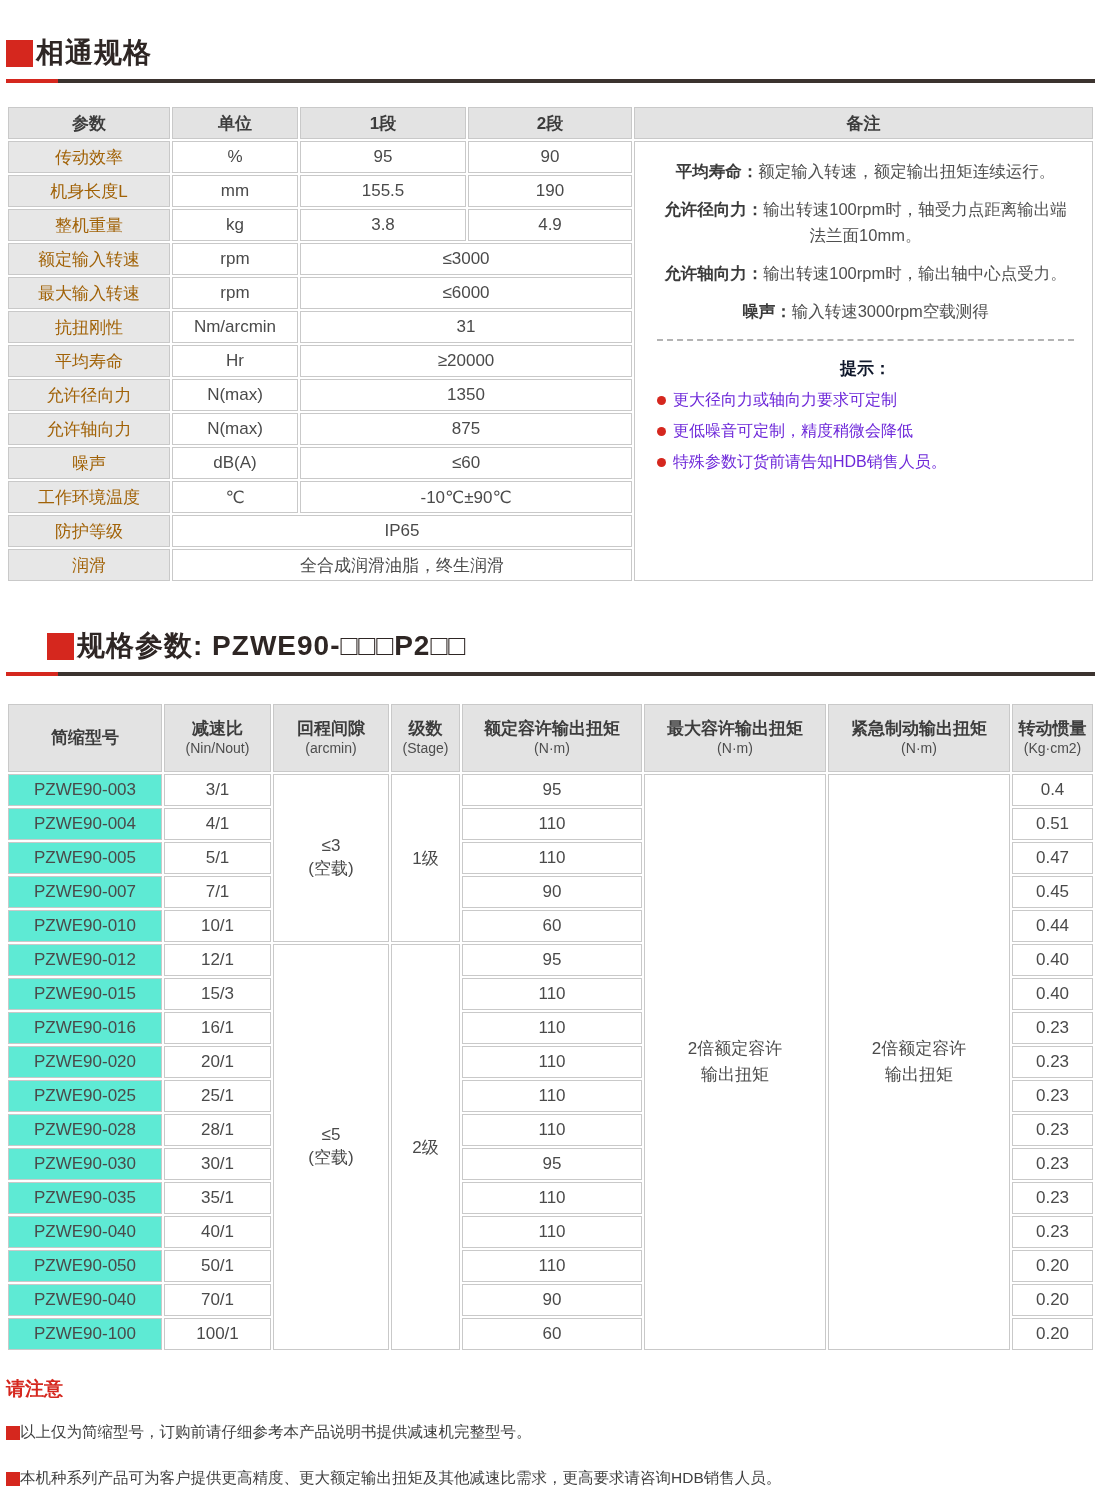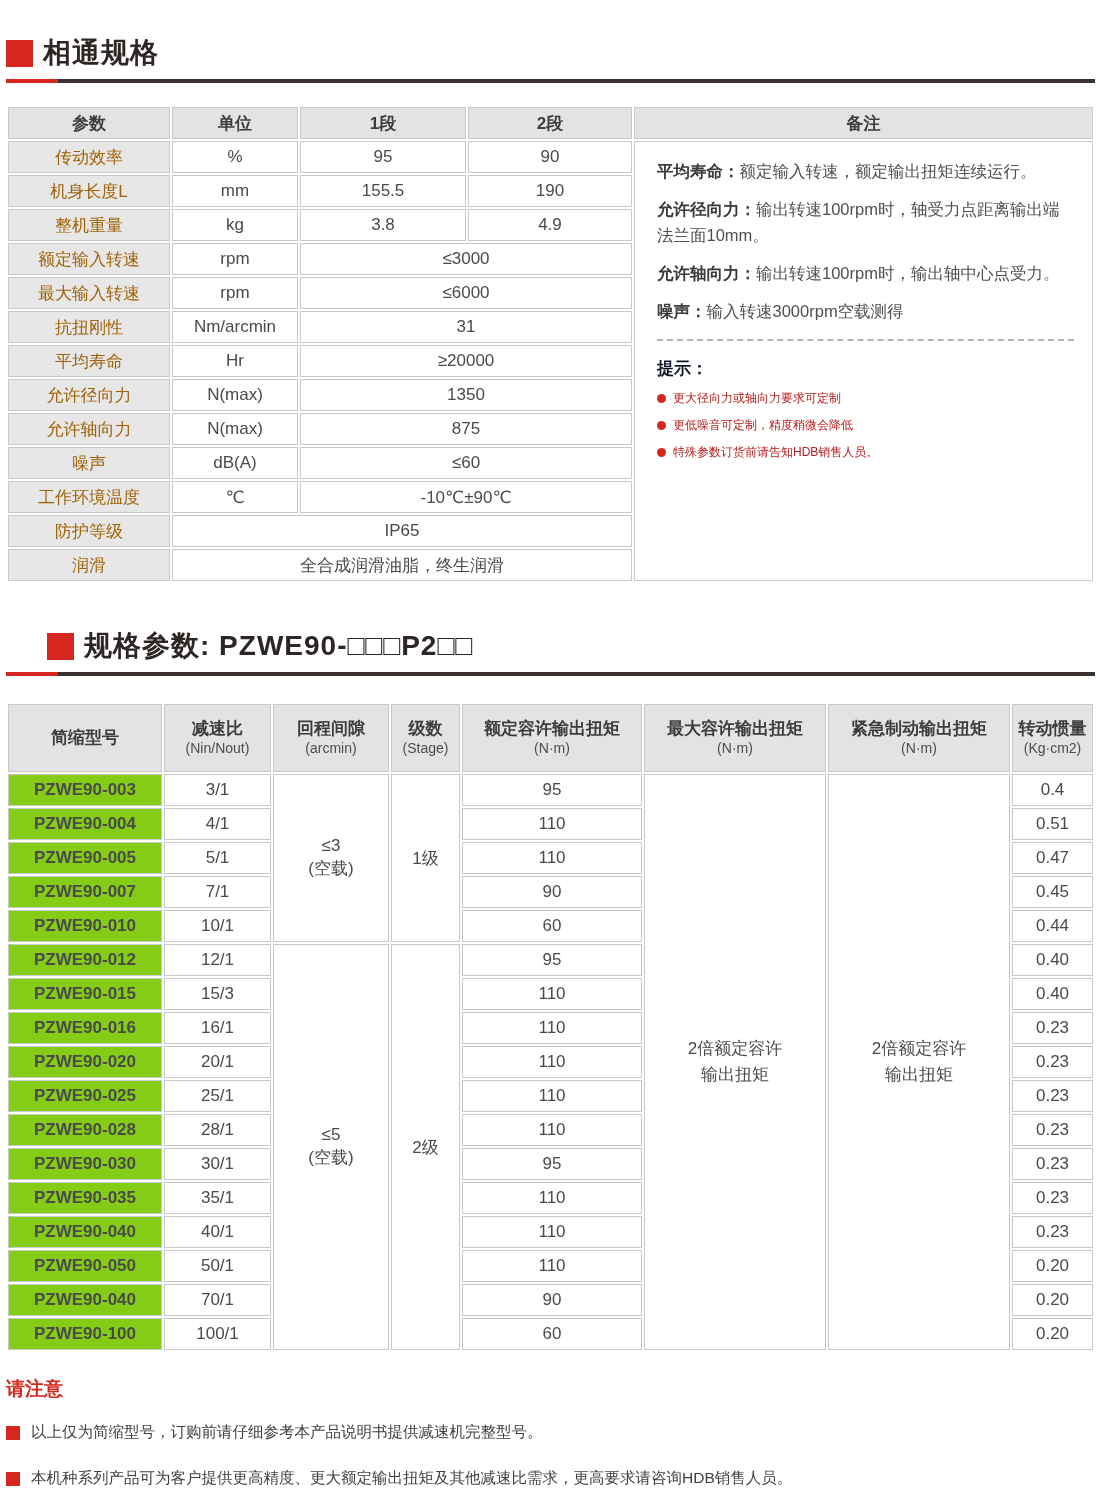--- a/index.html
+++ b/index.html
@@ -6,61 +6,61 @@
   :root { --red:#d5271e; --dark:#2e2624; --border:#c9c9c9; --cellgray:#e3e3e3; --txt:#4a4a4a; }
   html,body { background:#fff; }
   body {
     width:1120px; height:1508px; overflow:hidden;
     font-family:"Liberation Sans","DejaVu Sans",sans-serif;
     color:var(--txt);
   }
   .page { padding:34px 25px 0 6px; }
 
   
-  .sec-head { display:flex; align-items:center; gap:10px; }
+  .sec-head { display:flex; align-items:center; gap:3px; }
   .red-sq { width:27px; height:27px; background:var(--red); flex:none; }
   .sec-title-text { font-size:28px; font-weight:bold; color:var(--dark); letter-spacing:1px; }
   .rule { position:relative; height:4px; background:#3b332f; margin-top:7px; }
   .rule .rule-red { position:absolute; left:0; top:0; width:52px; height:4px; background:var(--red); }
 
   
   table { border-collapse:separate; border-spacing:2px; table-layout:fixed; width:100%; }
   td,th {
     border:1px solid var(--border); text-align:center; vertical-align:middle;
     font-size:17px; height:32px; padding:0 4px; color:var(--txt);
   }
   th { background:var(--cellgray); font-weight:bold; color:#3c3c3c; }
 
   .t1 { margin-top:22px; }
   .t1 .c-param { background:#e7e7e7; font-weight:normal; color:#a16207;text-align:center; }
 
   
-  .notes-cell { text-align:left; vertical-align:top; padding:16px 18px 0 22px; background:#fff; }
+  .notes-cell { text-align:center; vertical-align:top; padding:16px 18px 0 22px; background:#fff; }
   .note { font-size:16.5px; line-height:1.62; margin-bottom:11px; color:#4f4f4f; }
   .note b { color:#3a3a3a; }
   .dash-sep { border-top:2px dashed #b3b3b3; margin:14px 0 16px 0; }
   .tips-title { font-size:17px; font-weight:bold; color:#0f172a; margin-bottom:10px; }
-  .tip { display:flex; align-items:center; gap:7px; font-size:12px; margin-bottom:10px; color:#b91c1c; }
+  .tip { display:flex; align-items:center; gap:7px; font-size:16px; margin-bottom:10px; color:#6d28d9; }
   .dot { width:9px; height:9px; border-radius:50%; background:var(--red); flex:none; }
 
   
   .t2 { margin-top:26px; }
   .t2 th { height:68px; padding:0 2px; }
   .t2 th .h-main { font-size:17px; font-weight:bold; line-height:1.3; }
   .t2 th .h-sub { font-size:14px; font-weight:normal; color:#4d4d4d; line-height:1.25; }
   .t2 td { height:32px; }
-  .t2 .c-model { background:#84cc16;font-weight:bold; }
+  .t2 .c-model { background:#5eead4; }
   .t2 .c-backlash div { line-height:1.35; }
   .t2 .c-merged { background:#fff; }
   .t2 .wrapbox { width:100px; margin:8px auto; line-height:1.55; }
 
   
   .footer { margin-top:24px; padding-left:0; }
   .footer-title { color:var(--red); font-size:19px; font-weight:bold; margin-bottom:20px; }
-  .f-item { display:flex; align-items:center; gap:11px; margin-bottom:25px; font-size:15.5px; color:#3f3f3f; }
+  .f-item { display:flex; align-items:center; margin-bottom:25px; font-size:15.5px; color:#3f3f3f; }
   .f-sq { width:14px; height:14px; background:var(--red); flex:none; }
 
   .mt2 { margin-top:44px;margin-left:41px; }
 </style>
 </head>
 <body>
 
 <div class="page">
 
   <div class="sec-head">

